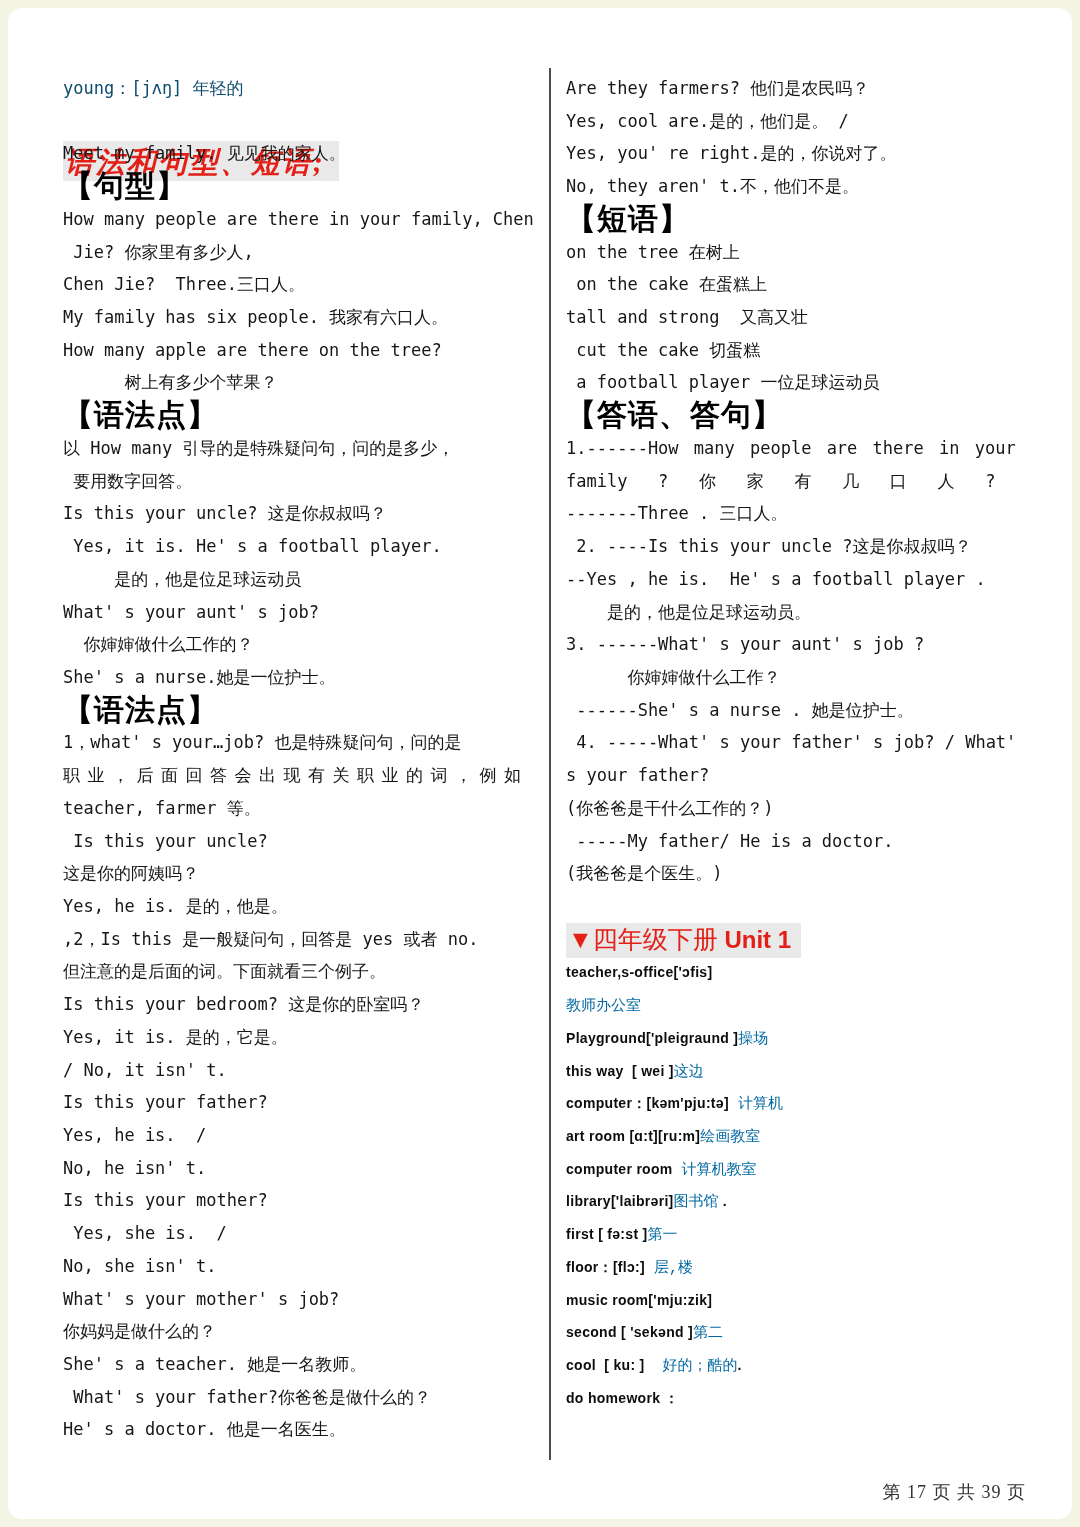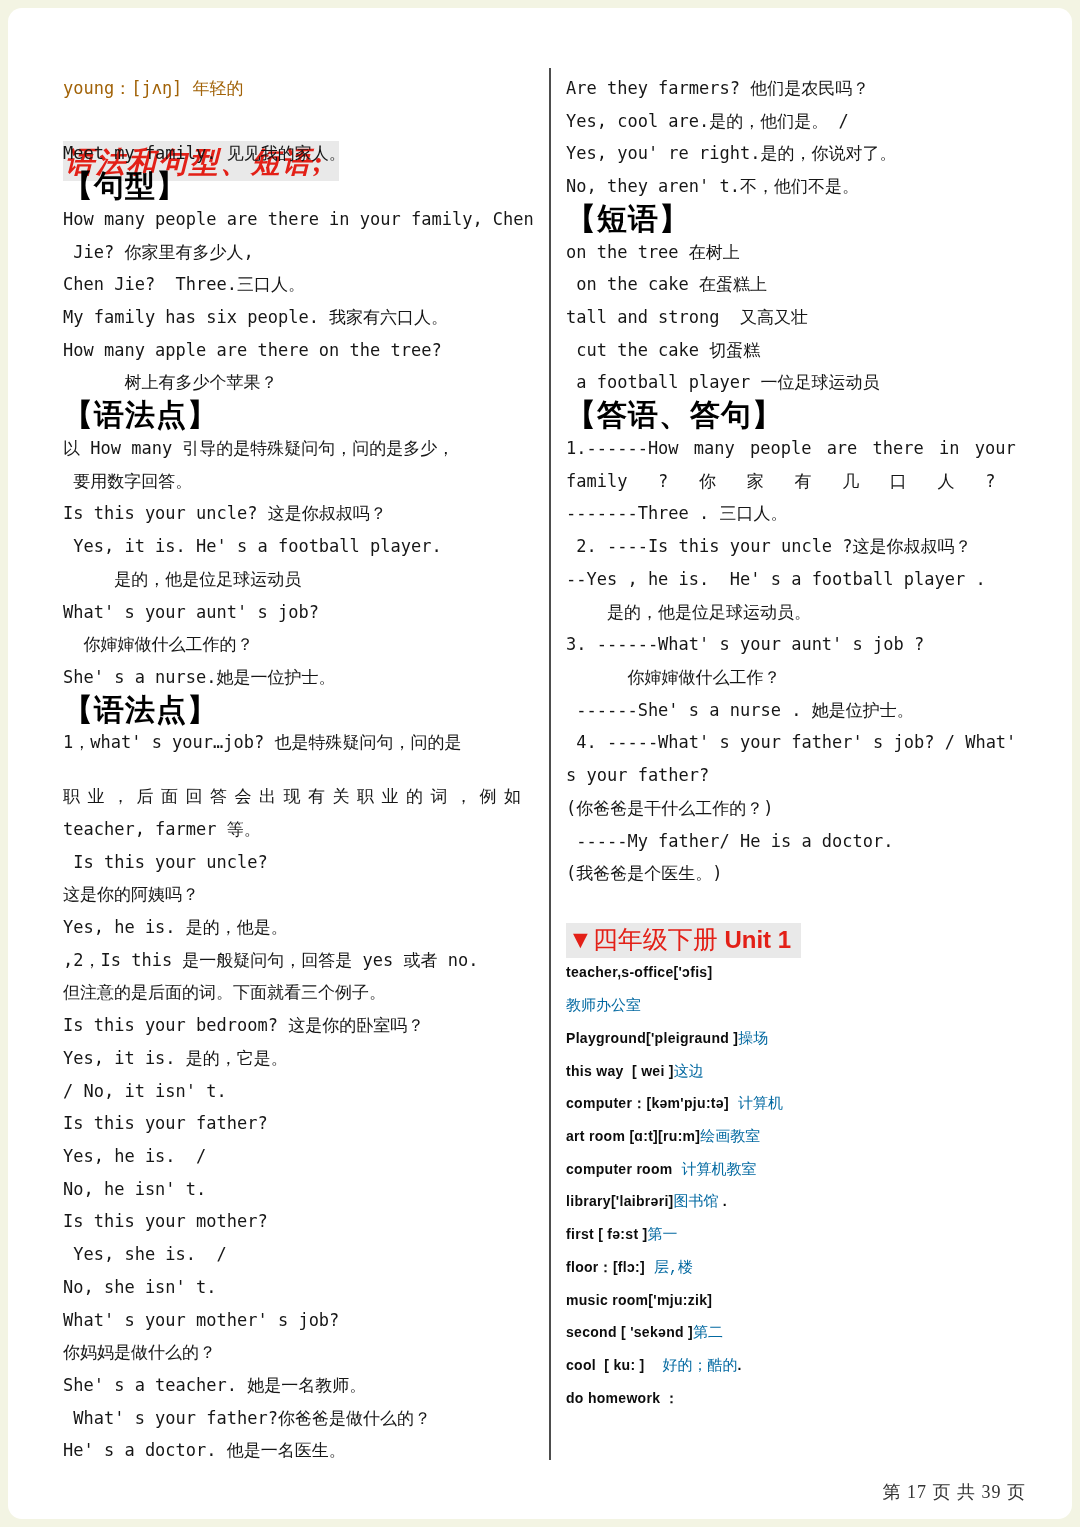--- a/index.html
+++ b/index.html
@@ -20,22 +20,22 @@
   .col-right{left:558px;width:480px;}
   .line{
     height:32.72px;line-height:32.72px;white-space:pre;
     font-size:17px;color:#161616;
     font-family:"DejaVu Sans Mono", monospace;
   }
   .line.header{
     font-size:30px;font-weight:bold;letter-spacing:1px;color:#000;
     font-family:"Liberation Sans","DejaVu Sans",sans-serif;
   }
-  .line.gray{color:#a16207;}
-  .line.ls8{letter-spacing:7.5px;margin-top:21px;}
+  .line.gray{color:#0c4a6e;}
+  .line.ls8{letter-spacing:7.5px;}
   .line.ws6{word-spacing:5px;}
   .line.empty{}
   
   .title-red .hl{
     display:inline-block;background:var(--hl-bg,#e9e9e9);
     padding:4px 14px 2px 2px;line-height:34px;
     font-family:"Liberation Serif","DejaVu Serif",serif;
     font-style:italic;font-weight:bold;font-size:29px;letter-spacing:2px;
     color:var(--red,#e32017);
     margin-top:36px;

